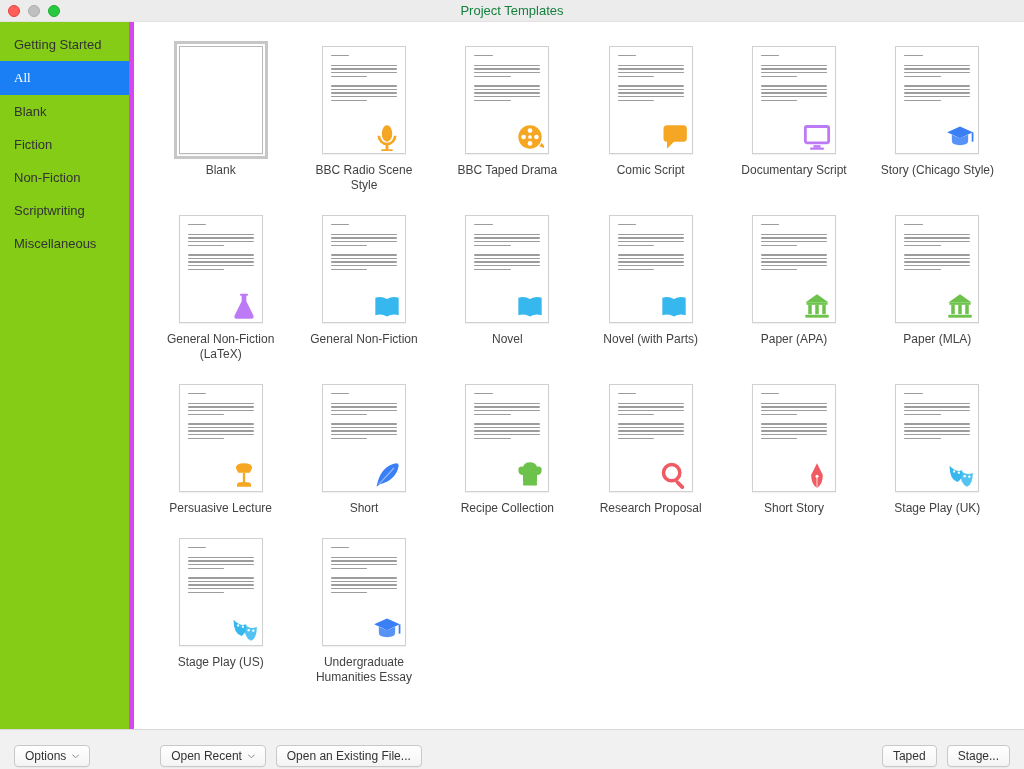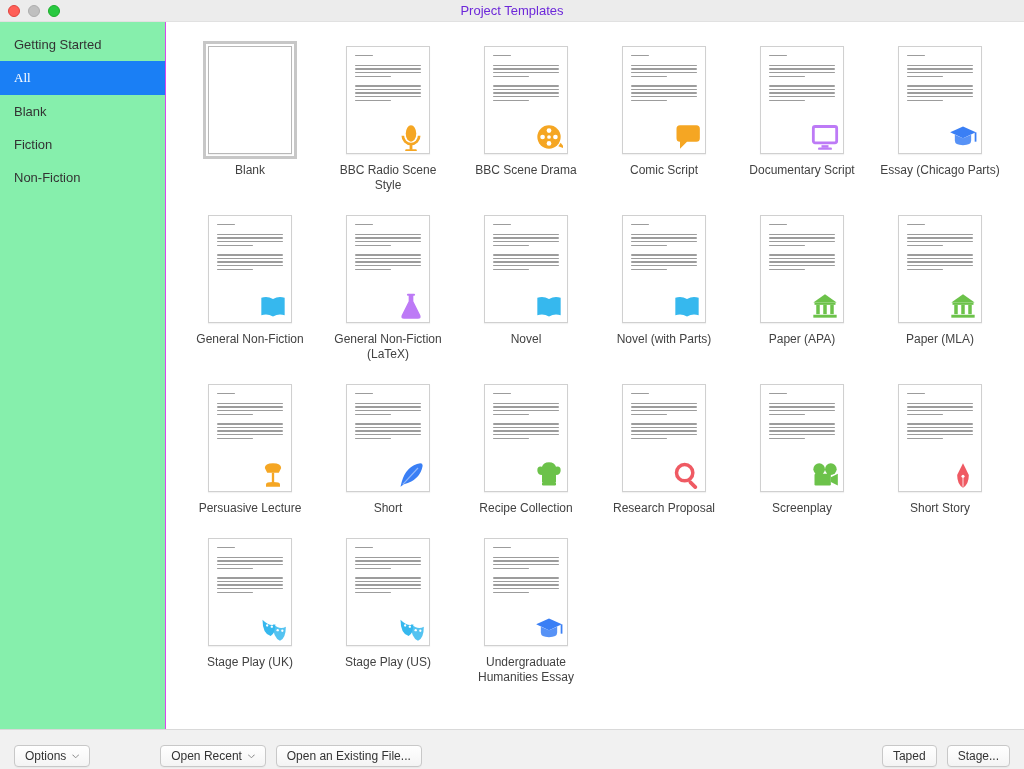--- a/index.html
+++ b/index.html
@@ -6,26 +6,26 @@
   html, body { margin:0; padding:0; font-family: -apple-system, 'Helvetica Neue', Arial, sans-serif; font-size:13px; color:#333; }
   body { background:#ececec; width:1024px; height:769px; overflow:hidden; }
 
   
   .titlebar { height:22px; background:#ececec; position:relative; border-bottom:1px solid #e1e1e1; }
   .traffic { position:absolute; left:8px; top:5px; display:flex; gap:8px; }
   .tl { width:12px; height:12px; border-radius:50%; }
   .tl.red   { background:#ff5f57; border:0.5px solid #e0443e; }
   .tl.yellow{ background:#c0c0c0; border:0.5px solid #adadad; }
   .tl.green { background:#28c940; border:0.5px solid #1dad2b; }
-  .titlebar .title { position:absolute; left:0; right:0; top:0; line-height:22px; text-align:center; font-size:13px; color:#6d28d9; }
+  .titlebar .title { position:absolute; left:0; right:0; top:0; line-height:22px; text-align:center; font-size:13px; color:#15803d; }
 
   .main { display:flex; height:707px; background:#ffffff; }
 
   
-  .sidebar { width:166px; background:#86efac; border-right:1px solid #d946ef; padding-top:6px; }
+  .sidebar { width:134px; background:#84cc16; border-right:5px solid #d946ef; padding-top:6px; }
   .sb-item { padding:9px 14px; font-size:13px; color:#333; cursor:default; }
   .sb-item.selected { background:#1a7ff5; color:#fff;font-family:Liberation Serif, serif; }
 
   
   .grid { flex:1; overflow:auto; padding:24px 24px 10px 24px; display:grid; grid-template-columns:repeat(6, 1fr); column-gap:18px; row-gap:22px; align-content:start; justify-items:center; }
   .tpl { width:120px; display:flex; flex-direction:column; align-items:center; cursor:default; }
   .thumb { width:84px; height:108px; background:#ffffff; border:1px solid #d0d0d0; box-shadow:0 1px 1px rgba(0,0,0,0.05); position:relative; padding:6px; }
   .tpl.selected .thumb { outline:3px solid #c7c7c7; outline-offset:2px; border-color:#b8b8b8; }
   .thumb .lines { position:absolute; left:8px; right:8px; }
   .thumb .line { height:1.4px; background:#9c9c9c; margin-bottom:2.2px; border-radius:1px; }
@@ -55,20 +55,22 @@
 </div>
 
 <div class="main">
 
   <div class="sidebar" id="sidebar">
       <div class="sb-item"><span>Getting Started</span></div>
       <div class="sb-item selected"><span>All</span></div>
       <div class="sb-item"><span>Blank</span></div>
       <div class="sb-item"><span>Fiction</span></div>
       <div class="sb-item"><span>Non-Fiction</span></div>
+      <div class="sb-item"><span>Scriptwriting</span></div>
+      <div class="sb-item"><span>Miscellaneous</span></div>
     </div>
 
   <div class="grid" id="grid">
       <div class="tpl selected">
         <div class="thumb"></div>
         <div class="label">Blank</div>
       </div>
       <div class="tpl">
         <div class="thumb">
           <div class="lines" style="top: 8px;">
@@ -104,21 +106,21 @@
             <div class="line "></div>
             <div class="line "></div>
             <div class="line "></div>
             <div class="line "></div>
             <div class="line half"></div>
           </div>
           <svg class="badge" viewBox="0 0 24 24" style="color: rgb(245, 166, 35);">
             <use href="#ico-film-reel"></use>
           </svg>
         </div>
-        <div class="label">BBC Scene Drama</div>
+        <div class="label">BBC Taped Drama</div>
       </div>
       <div class="tpl">
         <div class="thumb">
           <div class="lines" style="top: 8px;">
             <div class="line short"></div>
             <div class="line gap"></div>
             <div class="line "></div>
             <div class="line "></div>
             <div class="line "></div>
             <div class="line half"></div>
@@ -170,21 +172,43 @@
             <div class="line "></div>
             <div class="line "></div>
             <div class="line "></div>
             <div class="line "></div>
             <div class="line half"></div>
           </div>
           <svg class="badge" viewBox="0 0 24 24" style="color: rgb(58, 127, 245);">
             <use href="#ico-graduation-cap"></use>
           </svg>
         </div>
-        <div class="label">Essay (Chicago Parts)</div>
+        <div class="label">Story (Chicago Style)</div>
+      </div>
+      <div class="tpl">
+        <div class="thumb">
+          <div class="lines" style="top: 8px;">
+            <div class="line short"></div>
+            <div class="line gap"></div>
+            <div class="line "></div>
+            <div class="line "></div>
+            <div class="line "></div>
+            <div class="line half"></div>
+            <div class="line gap"></div>
+            <div class="line "></div>
+            <div class="line "></div>
+            <div class="line "></div>
+            <div class="line "></div>
+            <div class="line half"></div>
+          </div>
+          <svg class="badge" viewBox="0 0 24 24" style="color: rgb(189, 122, 246);">
+            <use href="#ico-flask"></use>
+          </svg>
+        </div>
+        <div class="label">General Non-Fiction (LaTeX)</div>
       </div>
       <div class="tpl">
         <div class="thumb">
           <div class="lines" style="top: 8px;">
             <div class="line short"></div>
             <div class="line gap"></div>
             <div class="line "></div>
             <div class="line "></div>
             <div class="line "></div>
             <div class="line half"></div>
@@ -210,42 +234,20 @@
             <div class="line "></div>
             <div class="line "></div>
             <div class="line half"></div>
             <div class="line gap"></div>
             <div class="line "></div>
             <div class="line "></div>
             <div class="line "></div>
             <div class="line "></div>
             <div class="line half"></div>
           </div>
-          <svg class="badge" viewBox="0 0 24 24" style="color: rgb(189, 122, 246);">
-            <use href="#ico-flask"></use>
-          </svg>
-        </div>
-        <div class="label">General Non-Fiction (LaTeX)</div>
-      </div>
-      <div class="tpl">
-        <div class="thumb">
-          <div class="lines" style="top: 8px;">
-            <div class="line short"></div>
-            <div class="line gap"></div>
-            <div class="line "></div>
-            <div class="line "></div>
-            <div class="line "></div>
-            <div class="line half"></div>
-            <div class="line gap"></div>
-            <div class="line "></div>
-            <div class="line "></div>
-            <div class="line "></div>
-            <div class="line "></div>
-            <div class="line half"></div>
-          </div>
           <svg class="badge" viewBox="0 0 24 24" style="color: rgb(54, 184, 238);">
             <use href="#ico-open-book"></use>
           </svg>
         </div>
         <div class="label">Novel</div>
       </div>
       <div class="tpl">
         <div class="thumb">
           <div class="lines" style="top: 8px;">
             <div class="line short"></div>
@@ -391,42 +393,20 @@
             <div class="line "></div>
             <div class="line "></div>
             <div class="line "></div>
             <div class="line half"></div>
           </div>
           <svg class="badge" viewBox="0 0 24 24" style="color: rgb(239, 90, 99);">
             <use href="#ico-magnifier"></use>
           </svg>
         </div>
         <div class="label">Research Proposal</div>
-      </div>
-      <div class="tpl">
-        <div class="thumb">
-          <div class="lines" style="top: 8px;">
-            <div class="line short"></div>
-            <div class="line gap"></div>
-            <div class="line "></div>
-            <div class="line "></div>
-            <div class="line "></div>
-            <div class="line half"></div>
-            <div class="line gap"></div>
-            <div class="line "></div>
-            <div class="line "></div>
-            <div class="line "></div>
-            <div class="line "></div>
-            <div class="line half"></div>
-          </div>
-          <svg class="badge" viewBox="0 0 24 24" style="color: rgb(108, 194, 74);">
-            <use href="#ico-video-camera"></use>
-          </svg>
-        </div>
-        <div class="label">Screenplay</div>
       </div>
       <div class="tpl">
         <div class="thumb">
           <div class="lines" style="top: 8px;">
             <div class="line short"></div>
             <div class="line gap"></div>
             <div class="line "></div>
             <div class="line "></div>
             <div class="line "></div>
             <div class="line half"></div>

